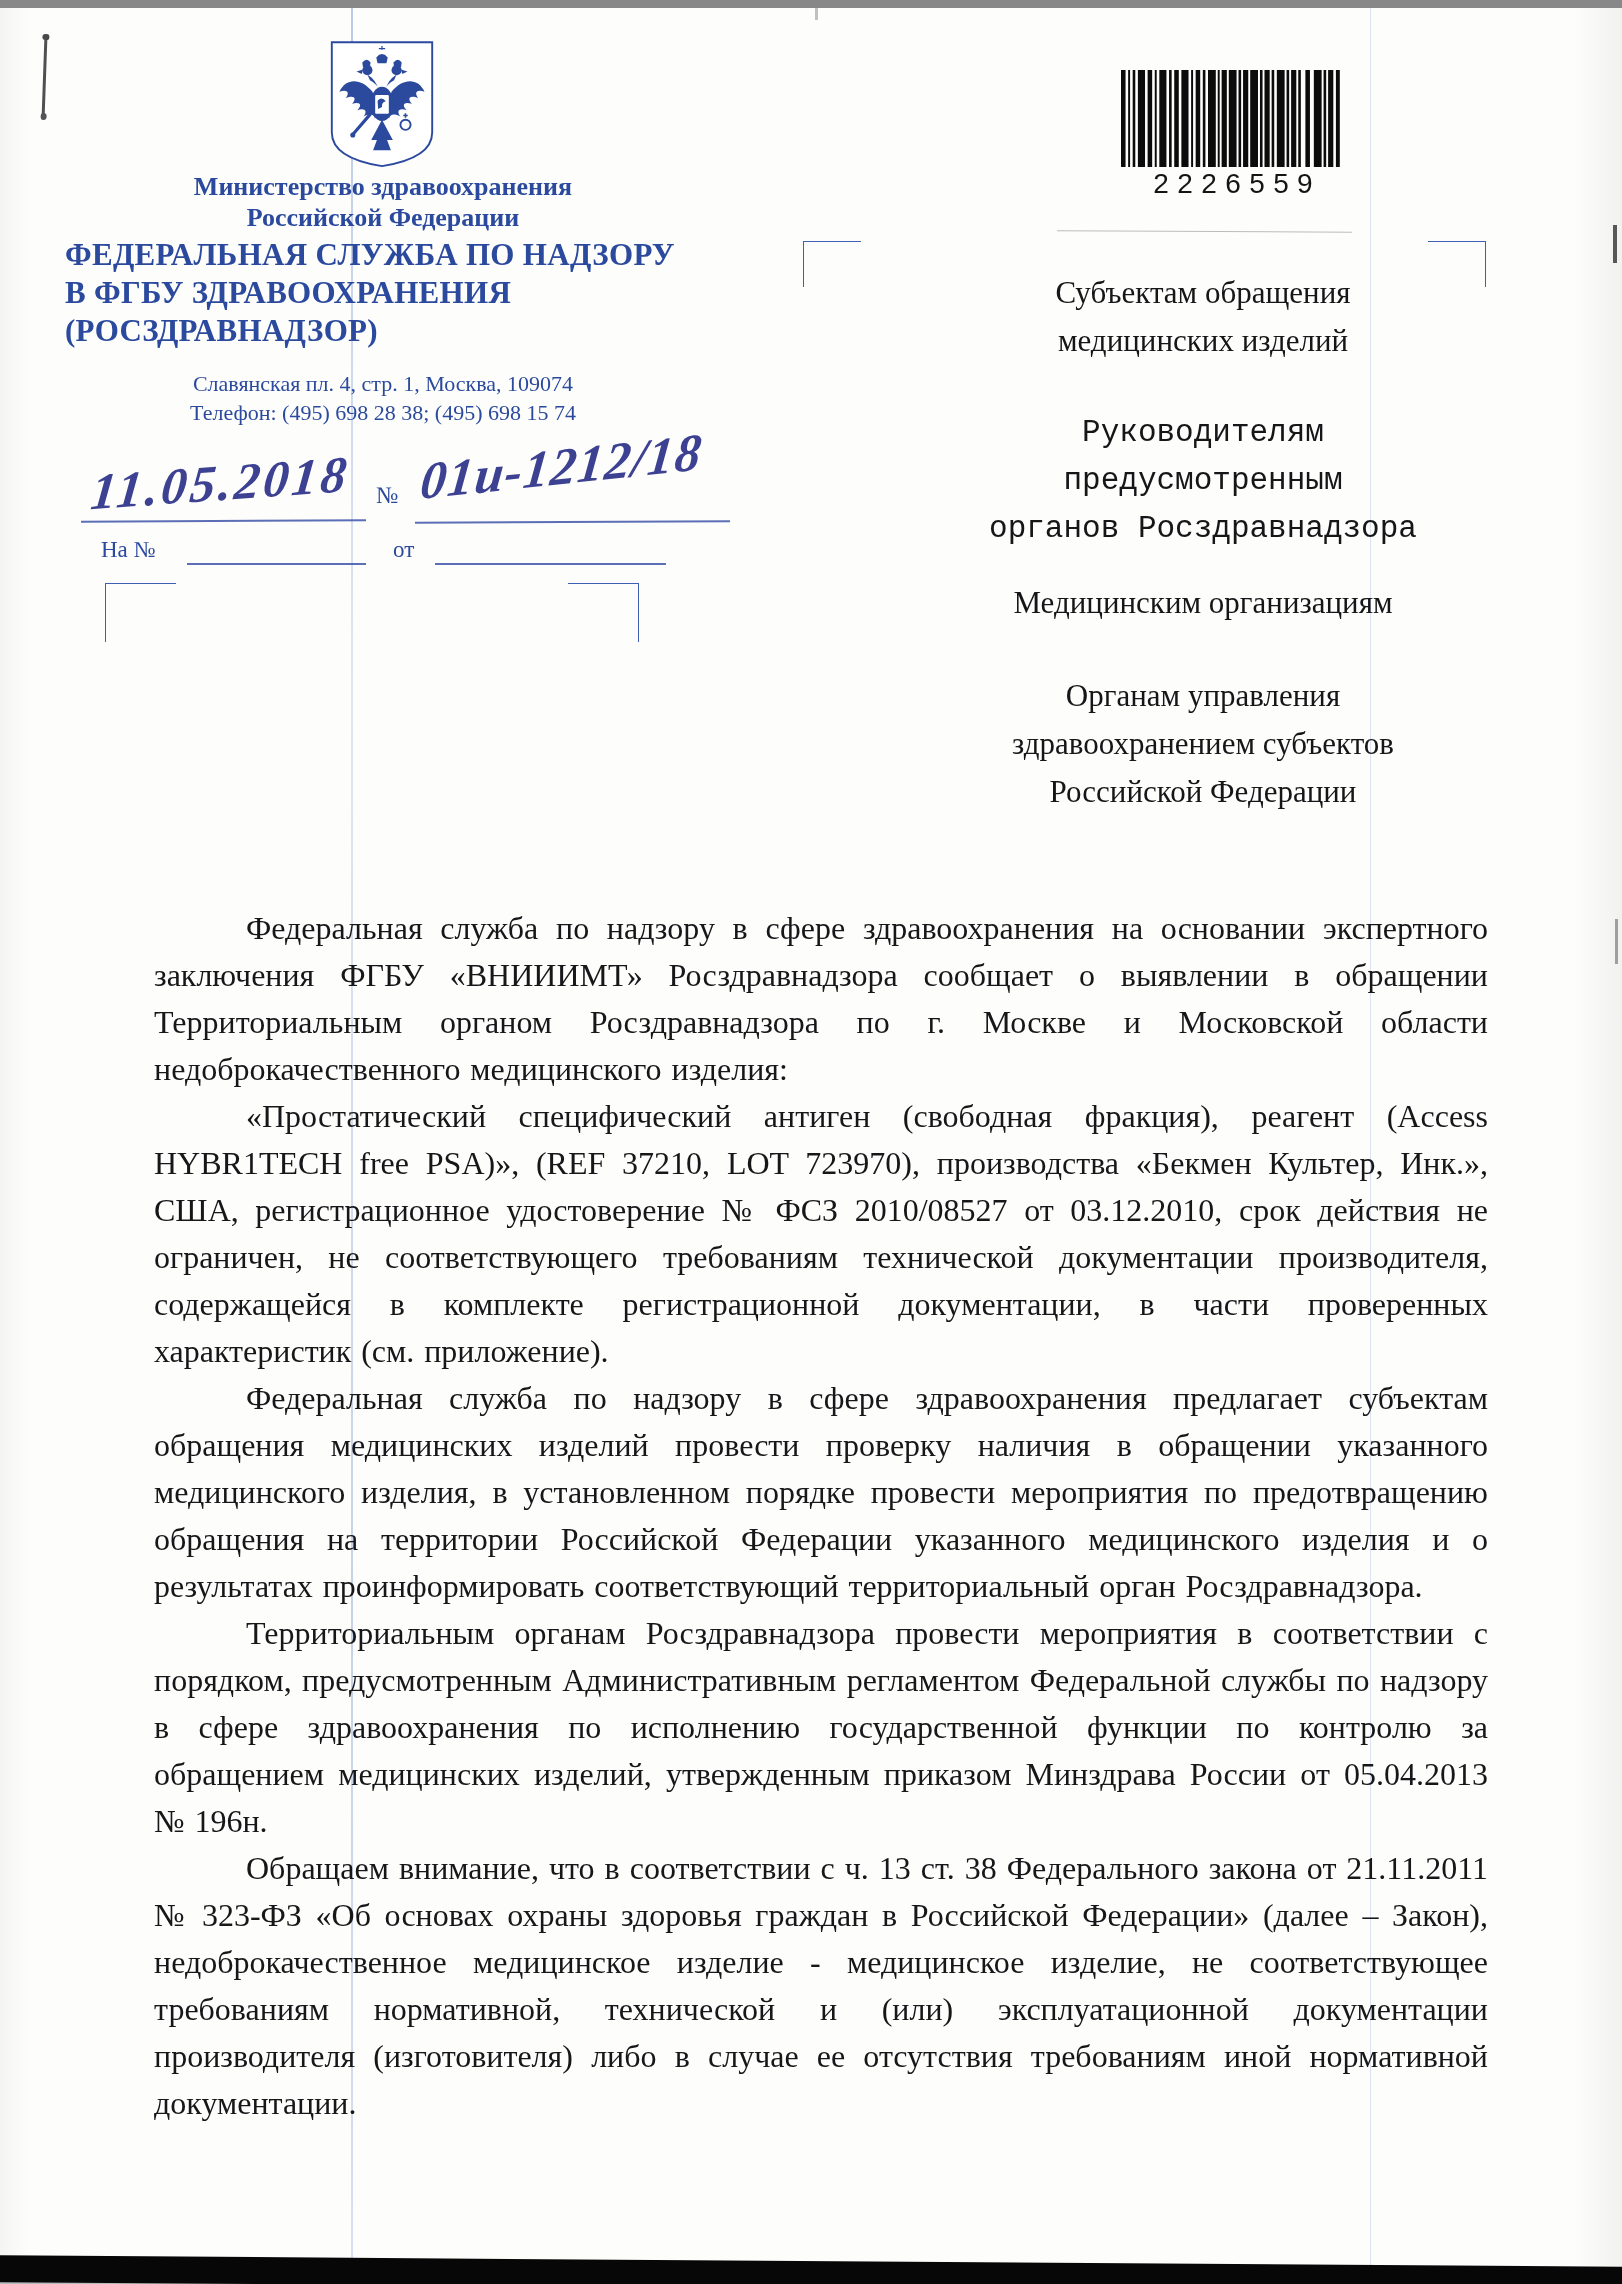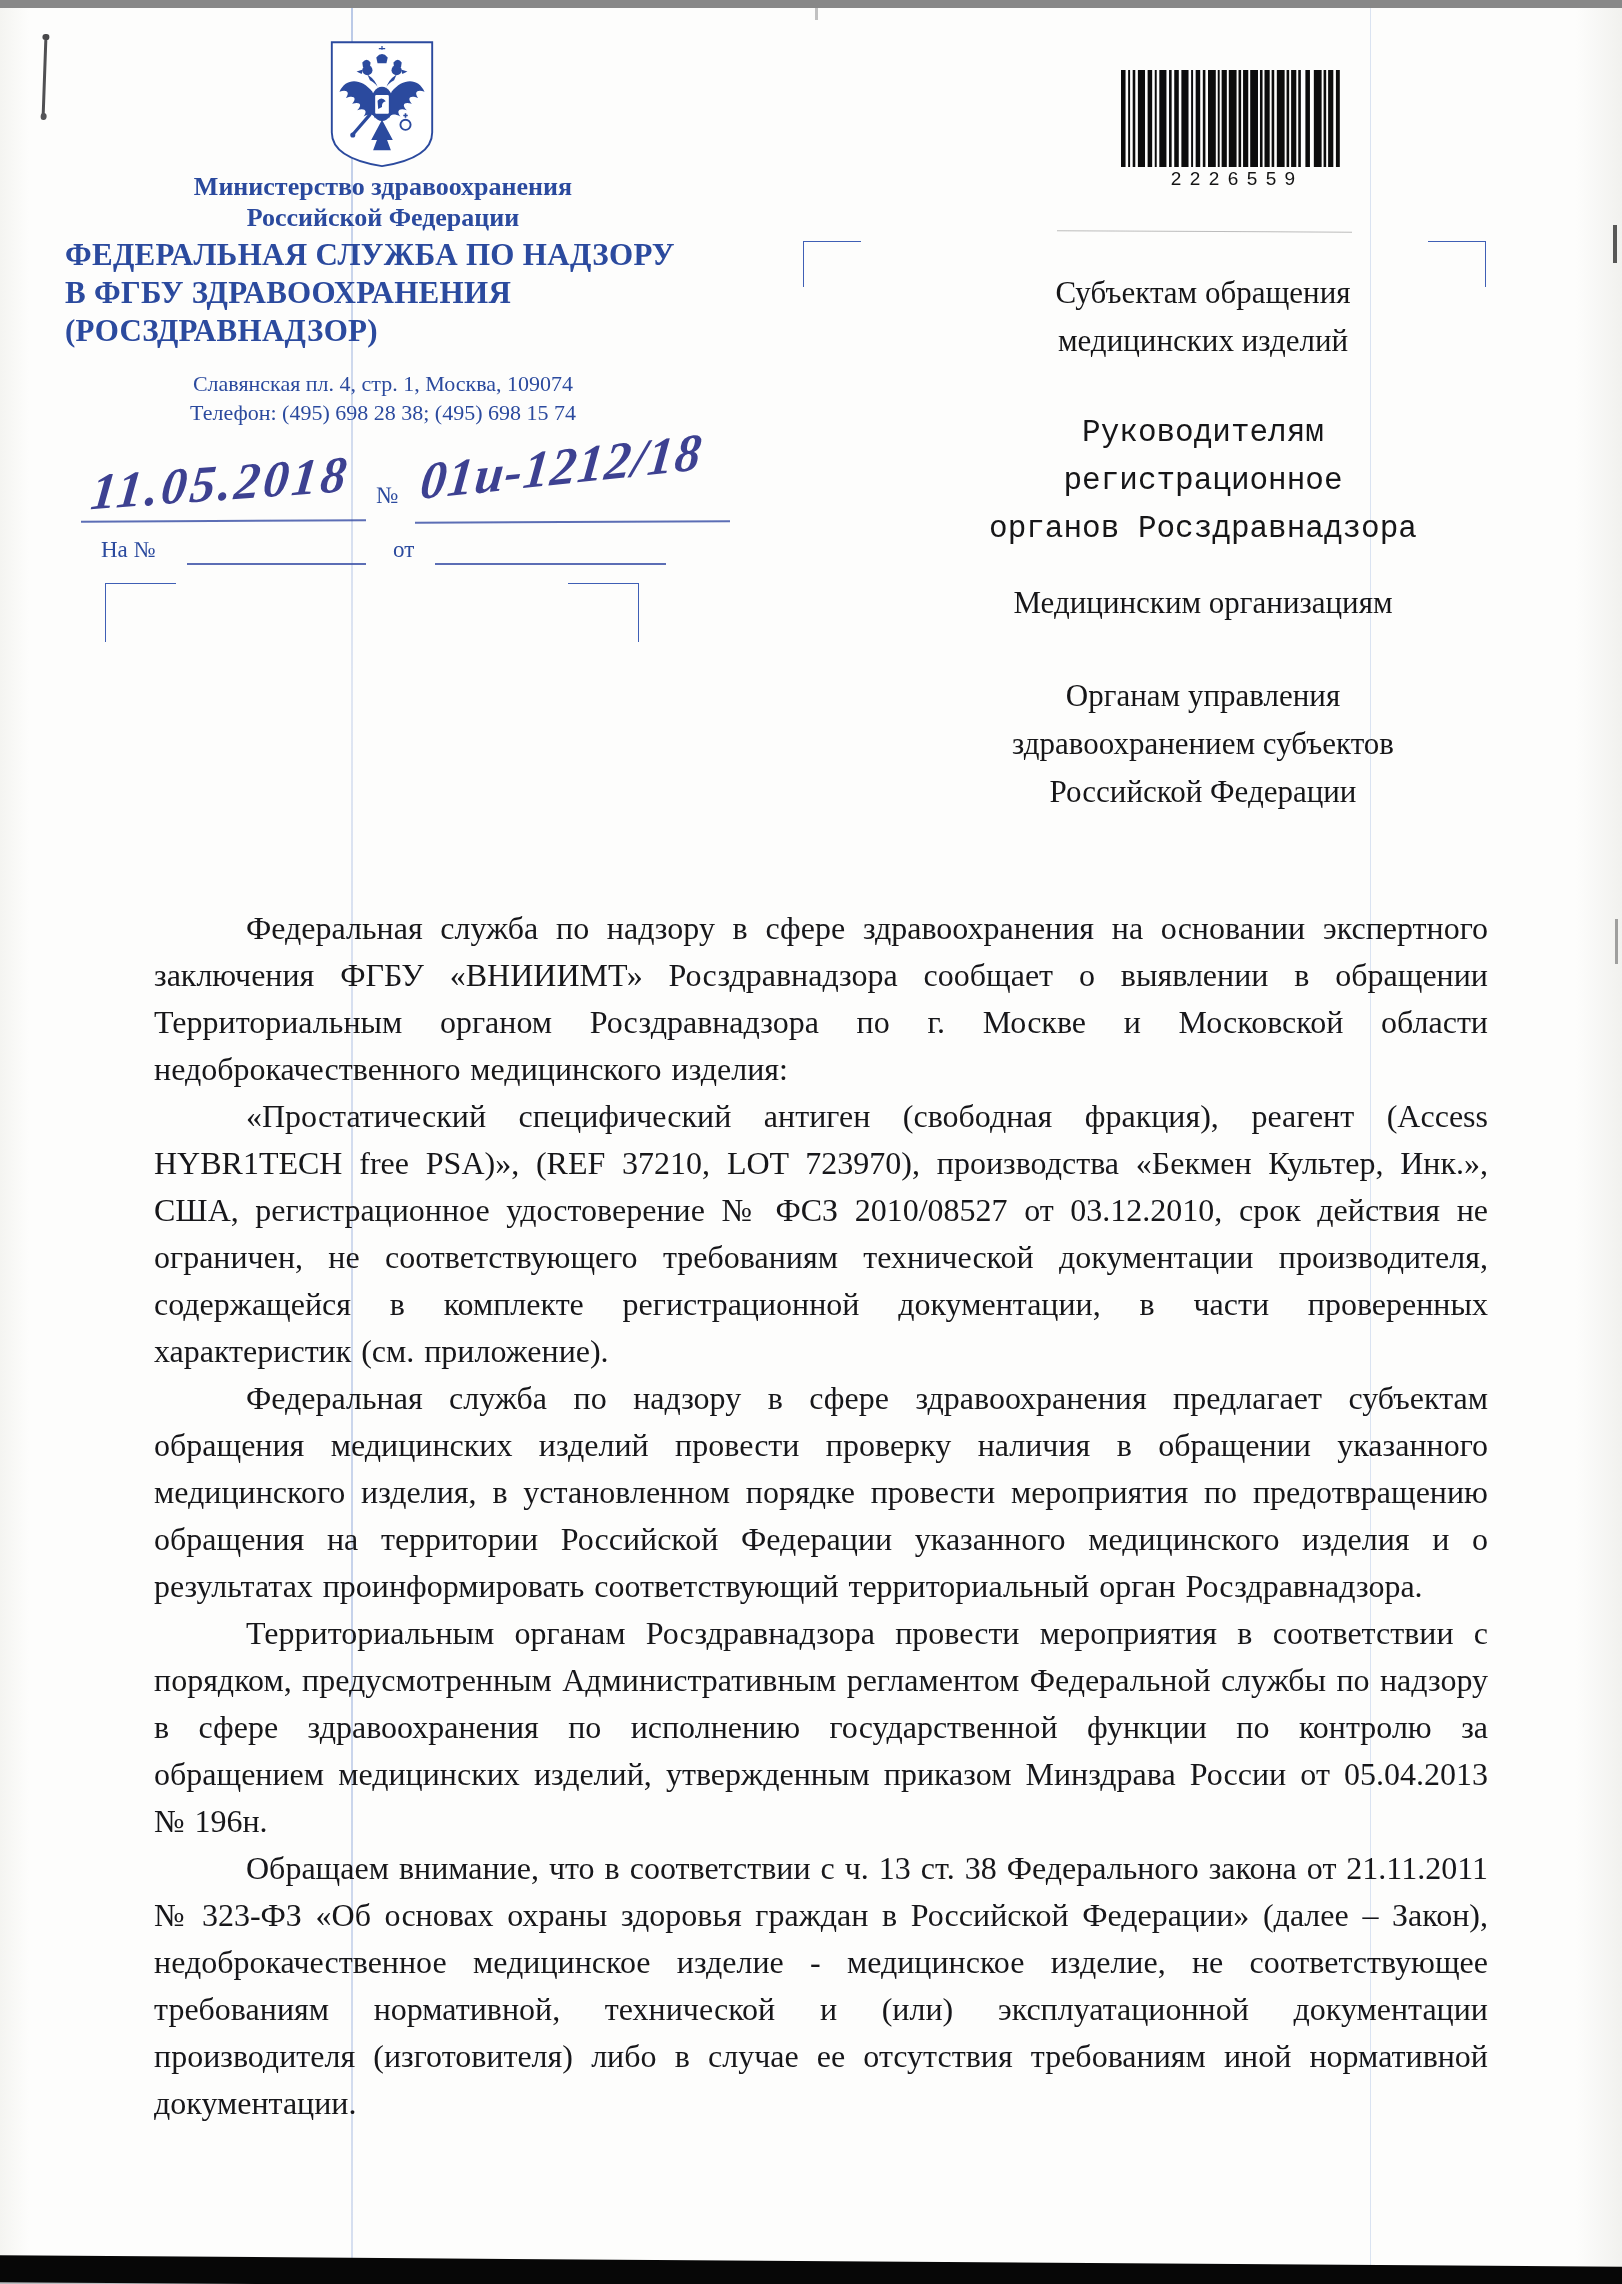--- a/index.html
+++ b/index.html
@@ -63,21 +63,21 @@
   .subj-br-l { left:105px; top:575px; width:70px; height:58px; }
   .subj-br-r { left:568px; top:575px; width:70px; height:58px; }
   .rcp-br-l  { left:803px; top:233px; width:57px; height:45px; }
   .rcp-br-r  { left:1428px; top:233px; width:57px; height:45px; }
   
   .subject { position:absolute; left:105px; top:626px; width:584px; text-align:center;
     font-size:26px; line-height:36px; color:#1b1b1d; }
   
   .barcode { position:absolute; left:1121px; top:62px; width:224px; height:127px; text-align:center; }
   .barcode svg { display:block; width:224px; height:97px; }
-  .barcode-num { font-family:"Liberation Sans", sans-serif; font-size:19px; letter-spacing:8.4px;
+  .barcode-num { font-family:"Liberation Sans", sans-serif; font-size:28px; letter-spacing:8.4px;
     color:#141414; margin-top:1.3px; text-indent:8.4px; }
   
   .recipient { position:absolute; left:911px; width:584px; text-align:center;
     font-size:31px; line-height:48px; color:#161618; }
   .rcp-1 { top:261px; } .rcp-2 { top:401px;font-family:Liberation Mono, monospace; } .rcp-3 { top:571px; } .rcp-4 { top:664px; }
   
   .body-text { position:absolute; left:154px; top:897px; width:1334px;
     font-size:32px; line-height:47px; text-align:justify; word-spacing:1.9px; color:#17171a; }
   .body-text p { margin:0; text-indent:92px; }
 </style>
@@ -186,21 +186,21 @@
 
   <div class="br br-tl rcp-br-l"></div>
   <div class="br br-tr rcp-br-r"></div>
 
   <div class="recipient rcp-1">
     <div>Субъектам обращения</div>
     <div>медицинских изделий</div>
   </div>
   <div class="recipient rcp-2">
     <div>Руководителям</div>
-    <div>регистрационное</div>
+    <div>предусмотренным</div>
     <div>органов Росздравнадзора</div>
   </div>
   <div class="recipient rcp-3">
     <div>Медицинским организациям</div>
   </div>
   <div class="recipient rcp-4">
     <div>Органам управления</div>
     <div>здравоохранением субъектов</div>
     <div>Российской Федерации</div>
   </div>

